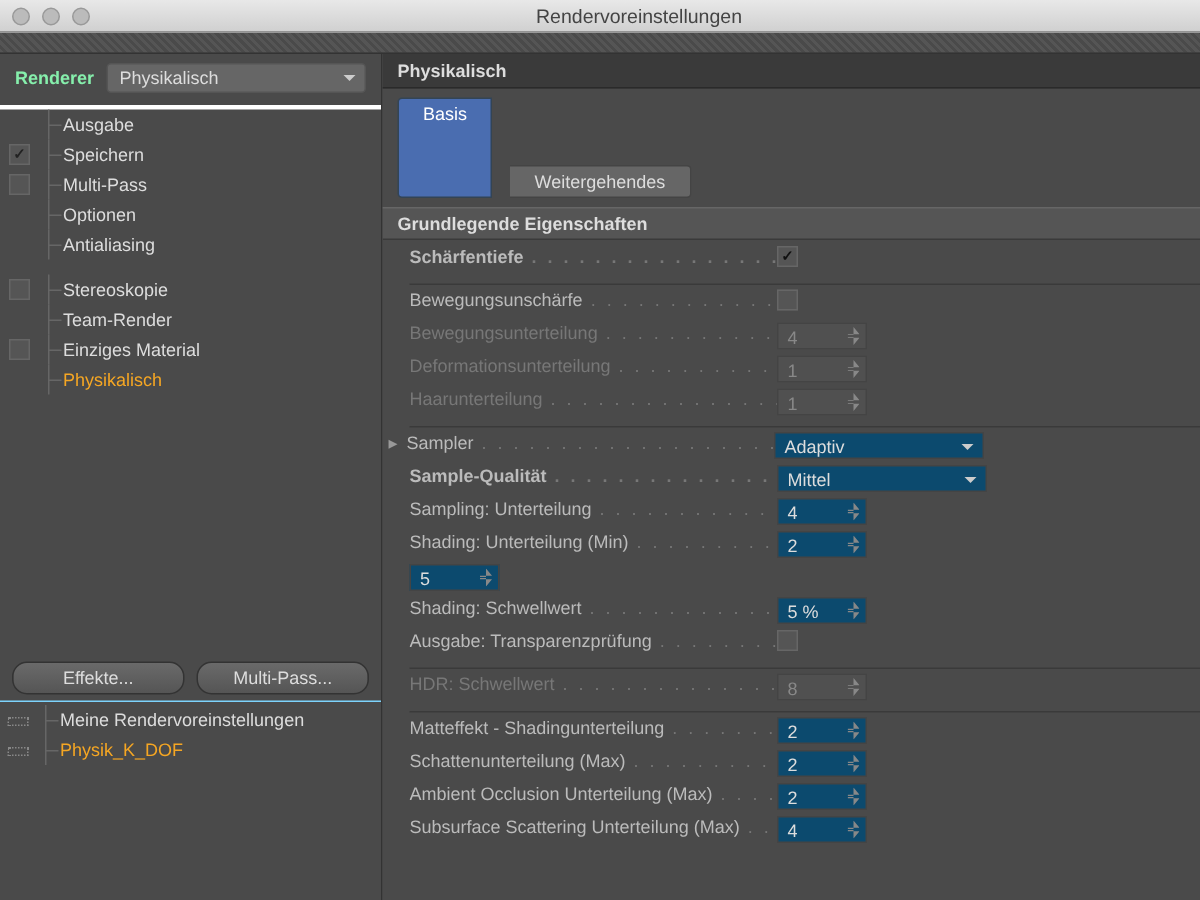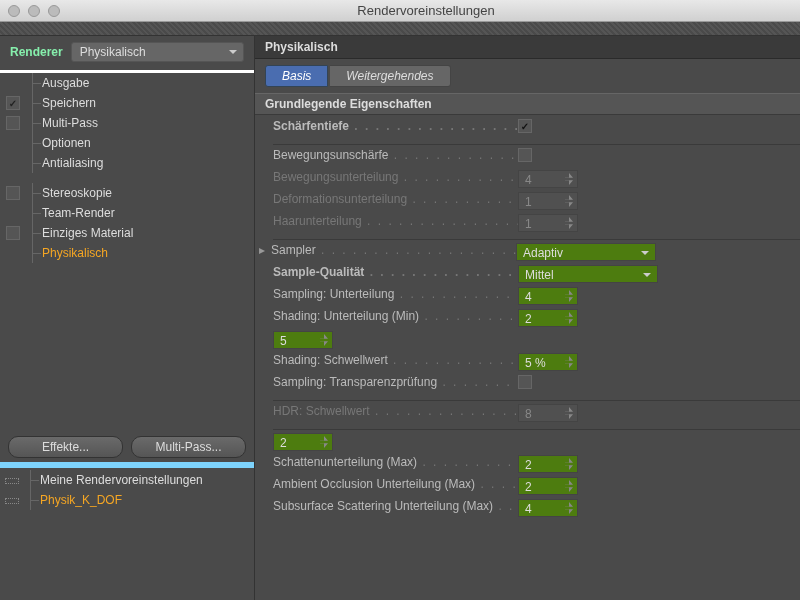--- a/index.html
+++ b/index.html
@@ -29,46 +29,46 @@
 .lbranch::before { content:""; position:absolute; left:8px; top:0; width:1px; height:100%; background:#666; }
 .lbranch::after { content:""; position:absolute; left:8px; top:10px; width:9px; height:1px; background:#666; }
 .tree-label { color:#ddd; }
 .tree-label.sel { color:#f5a623; }
 
 .spacer { flex: 1; }
 
 .btn-row { display:flex; gap:8px; padding:4px 8px; }
 .btn { flex:1; background:linear-gradient(#6a6a6a,#555); border:1px solid #333; border-radius:10px; text-align:center; padding:3px 0; color:#ddd; }
 
-.presets { border-top:6px solid #7dd3fc; padding-top:2px; }
+.presets { border-top:1px solid #7dd3fc; padding-top:2px; }
 .preset-item { display:flex; align-items:center; height:20px; padding-left:4px; }
 .preset-icon { width:14px; height:14px; margin-right:4px; position:relative; }
 .preset-icon::before { content:""; position:absolute; left:1px; top:5px; width:12px; height:4px; border:1px dotted #888; }
 .preset-label { color:#ddd; }
 .preset-label.sel { color:#f5a623; }
 
 .content { flex:1; background:#4a4a4a; padding:0; overflow-y:auto; }
 .panel-head { background:#3a3a3a; color:#ddd; font-weight:bold; padding:4px 10px; border-bottom:1px solid #2a2a2a; }
-.tabs { display:flex; padding:6px 10px; gap:2px;font-style:italic; }
+.tabs { display:flex; padding:6px 10px; gap:12px; }
 .tab { padding:3px 16px; background:#666; border:1px solid #444; color:#ddd; }
 .tab.active { background:#4a6db0; color:#fff; border-color:#345; }
 .tab:first-child { border-radius:3px 0 0 3px; }
-.tab:last-child { border-radius:0 3px 3px 0; border-left:none; }
+.tab:last-child { border-radius:0 3px 3px 0; border-left:none;margin-top:45px; }
 
 .section-head { background:#555; color:#ddd; font-weight:bold; padding:3px 10px; border-top:1px solid #666; border-bottom:1px solid #3a3a3a; }
 
 .prop-rows { padding:4px 0 4px 18px; }
 .prop { display:flex; height:22px; }
 .prop.disabled .plabel, .prop.disabled .pval { color:#777; }
 .plabel { width:245px; white-space:nowrap; overflow:hidden; position:relative; padding-right:4px; }
 .plabel.bold { font-weight:bold; }
 .plabel::after { content:" . . . . . . . . . . . . . . . . . . . . . . . . . . . . . . . . . . . . . . . ."; color:#777; letter-spacing:2px; }
 .pcheck { width:14px; height:14px; border:1px solid #666; background:#555; display:flex; align-items:center; justify-content:center; }
 .pcheck.checked::after { content:"✓"; color:#111; font-size:10px; font-weight:bold; }
-.pfield { width:140px; background:#4d7c0f; border:1px solid #444; color:#ddd; padding:2px 18px 2px 6px; height:18px; position:relative; }
+.pfield { width:140px; background:#0c4a6e; border:1px solid #444; color:#ddd; padding:2px 18px 2px 6px; height:18px; position:relative; }
 .pfield.narrow { width:60px; }
 .pfield.spin::after { content:""; position:absolute; right:4px; top:2px; width:8px; height:12px; background:linear-gradient(#888 45%,transparent 45%,transparent 55%,#888 55%); clip-path: polygon(50% 0, 100% 40%, 0 40%, 0 60%, 100% 60%, 50% 100%); }
 .pfield.dd::after { content:""; position:absolute; right:6px; top:7px; border:4px solid transparent; border-top-color:#ccc; }
 .pfield.disabled { background:#505050; color:#888; }
 .expander { width:12px; color:#999; margin-left:-14px; }
 .hr { border-top:1px solid #3a3a3a; margin:3px 0 3px 0; }
 </style>
 </head>
 <body>
 
@@ -208,30 +208,31 @@
           <div class="pfield narrow spin"><span>2</span></div>
         </div>
       <div class="prop">
           <div class="pfield narrow spin"><span>5</span></div>
         </div>
       <div class="prop">
           <span class="plabel"><span>Shading: Schwellwert</span></span>
           <div class="pfield narrow spin"><span>5 %</span></div>
         </div>
       <div class="prop">
-          <span class="plabel"><span>Sampling: Transparenzprüfung</span></span>
+          <span class="plabel"><span>Ausgabe: Transparenzprüfung</span></span>
           <span class="pcheck"></span>
         </div>
       <div class="hr"></div>
       <div class="prop disabled">
           <span class="plabel"><span>HDR: Schwellwert</span></span>
           <div class="pfield narrow spin disabled"><span>8</span></div>
         </div>
       <div class="hr"></div>
       <div class="prop">
+          <span class="plabel"><span>Matteffekt - Shadingunterteilung</span></span>
           <div class="pfield narrow spin"><span>2</span></div>
         </div>
       <div class="prop">
           <span class="plabel"><span>Schattenunterteilung (Max)</span></span>
           <div class="pfield narrow spin"><span>2</span></div>
         </div>
       <div class="prop">
           <span class="plabel"><span>Ambient Occlusion Unterteilung (Max)</span></span>
           <div class="pfield narrow spin"><span>2</span></div>
         </div>

